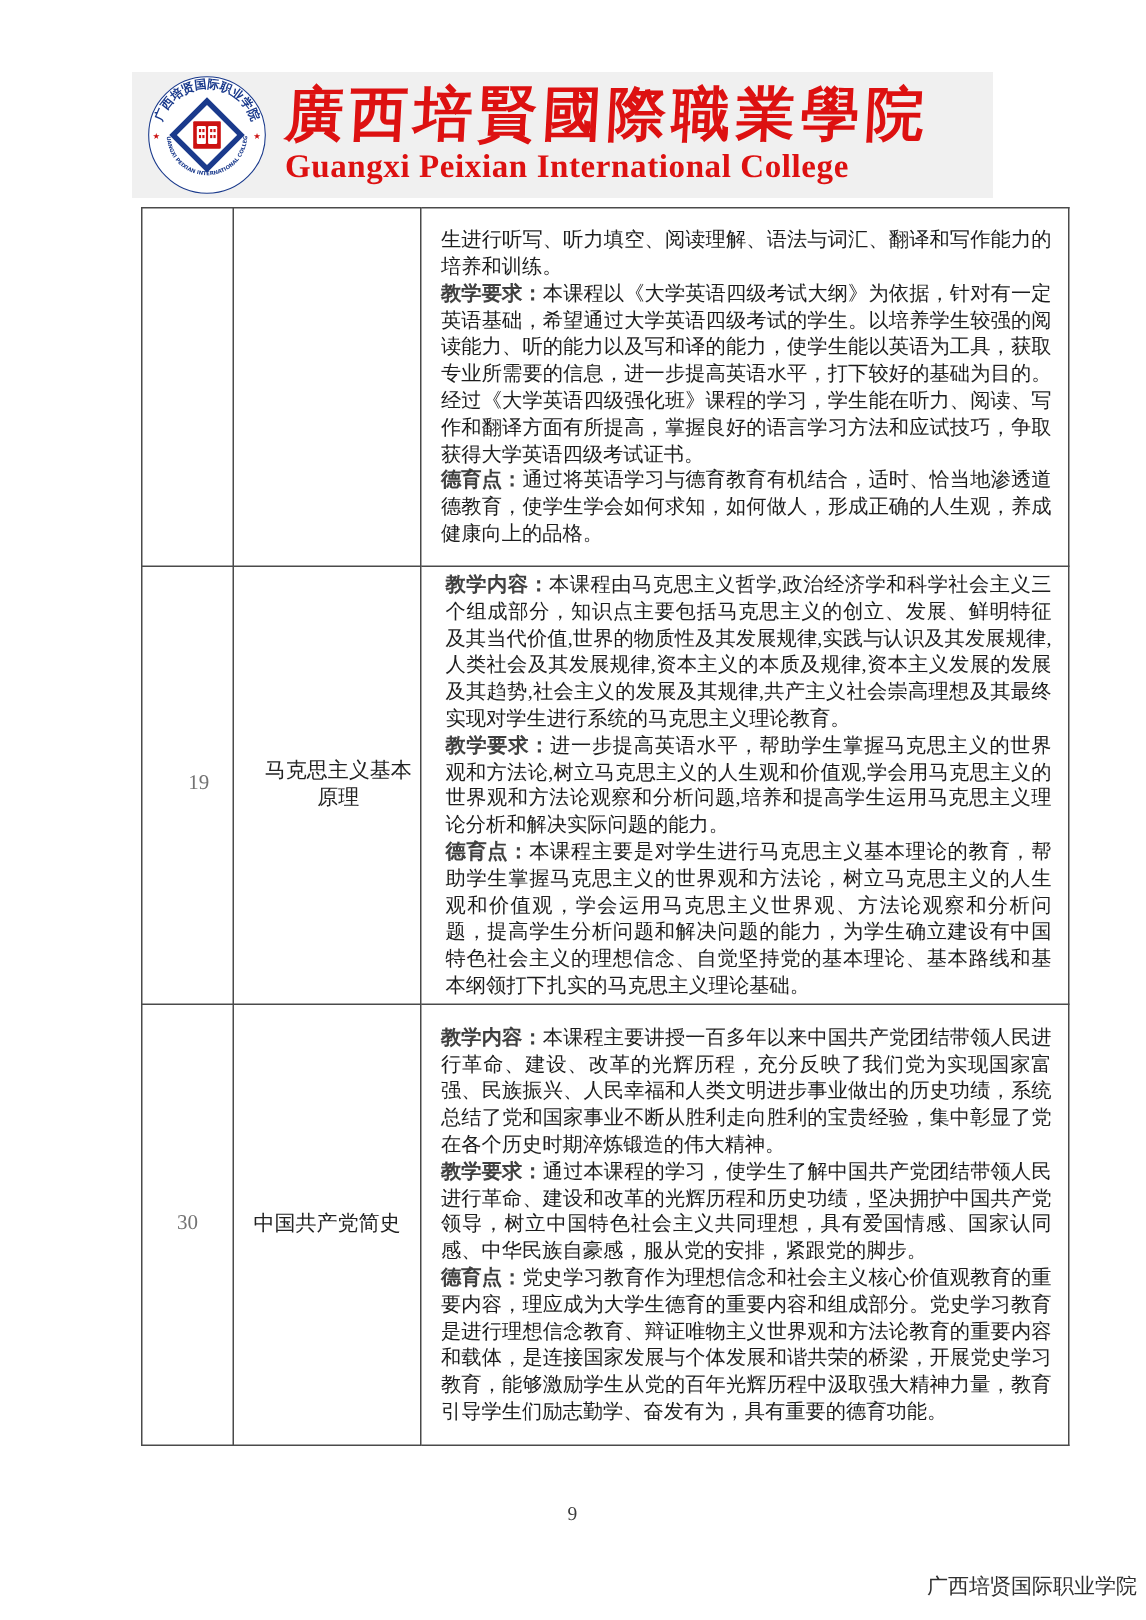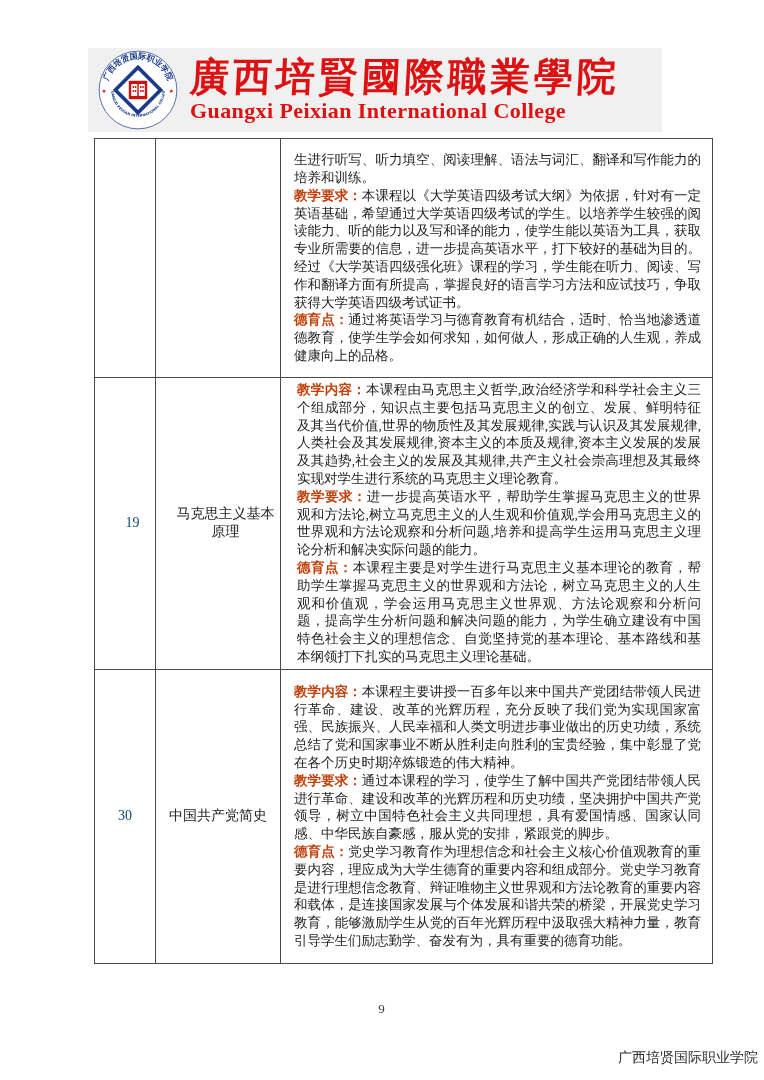--- a/index.html
+++ b/index.html
@@ -27,34 +27,34 @@
   .title-en{
     color:#dd1111;font-size:22px;font-weight:bold;letter-spacing:0.4px;
     margin-top:1px;font-family:"Liberation Serif",serif;white-space:nowrap;
   }
   
   .doc-table{
     position:absolute;left:94px;top:138px;width:587px;
     border-collapse:collapse;table-layout:fixed;
   }
   .doc-table td{border:1px solid #4a4a4a;vertical-align:middle;}
-  .col-no{width:58px;text-align:center;font-size:14px;color:#0c4a6e;}
+  .col-no{width:58px;text-align:center;font-size:14px;color:#737373;}
   .col-course{width:122px;text-align:center;font-size:14px;color:#222;}
   .col-content{
     width:407px;padding:3px 11px 3px 13px;
     font-size:13.5px;line-height:17.8px;
     text-align:justify;vertical-align:top;color:#1d1d1d;
   }
   .rh-a td{height:232px;}
   .rh-b td{height:284px;padding-left:16px;}
   .rh-c td{height:287px;}
   p.sec{margin:0;}
   b.lab{
     font-family:Liberation Serif, serif;
-    font-weight:700;color:#c2410c;margin-top:22px;
+    font-weight:700;color:#404040;margin-top:22px;
   }
   
   .page-number{
     position:absolute;left:0;width:764px;top:1001px;text-align:center;
     font-size:13px;color:#3a3a3a;letter-spacing:1px;
   }
   .footer-mark{
     position:absolute;right:6px;top:1049px;
     font-size:14px;color:#2e2e2e;
     font-family:"DejaVu Sans","Liberation Sans",sans-serif;

